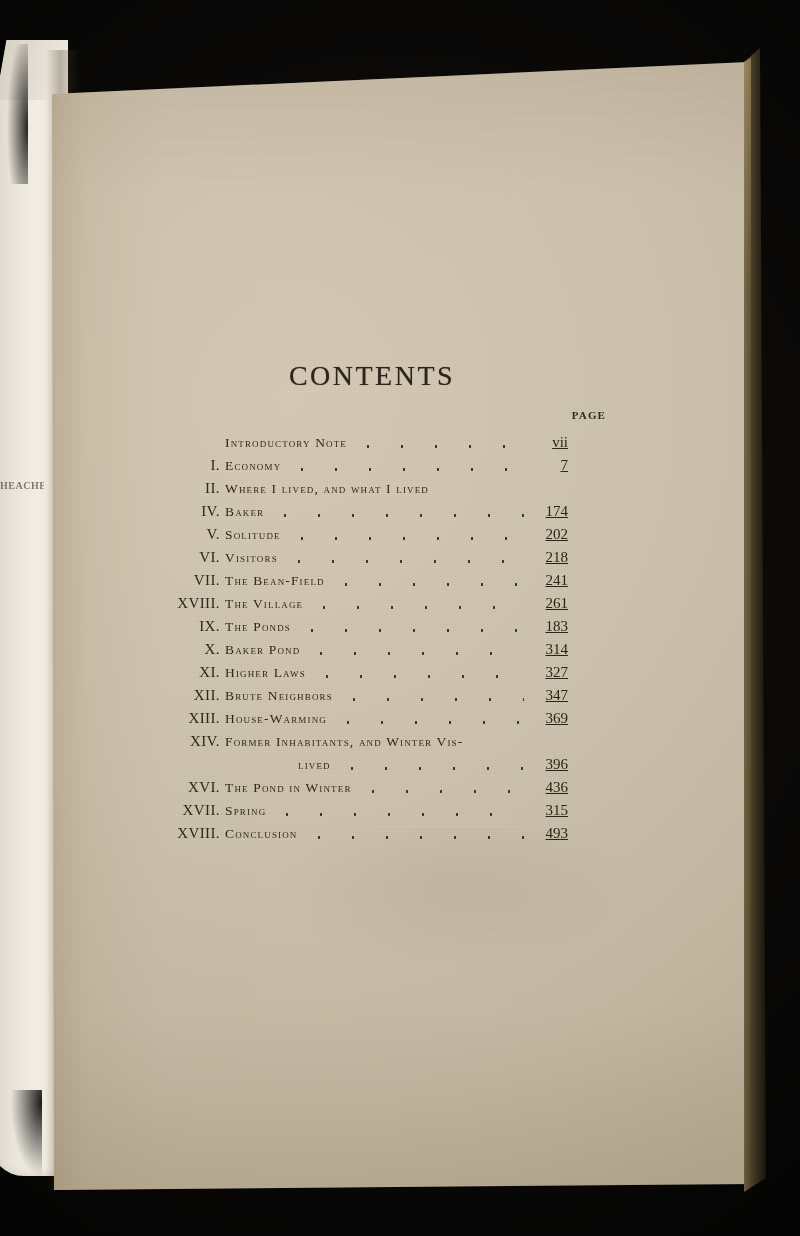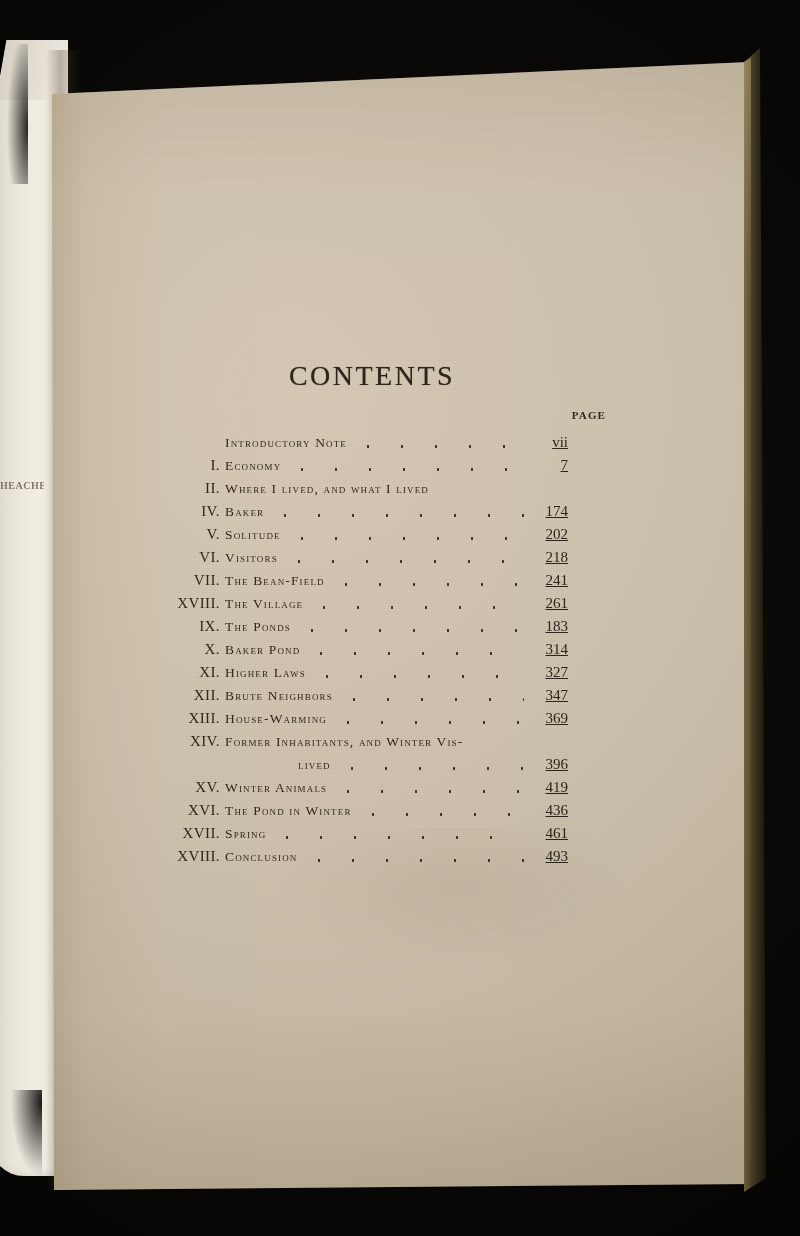--- a/index.html
+++ b/index.html
@@ -224,42 +224,34 @@
           </div>
           <div class="row cont">
             <span class="num"></span>
             <span class="ttl">lived</span>
             <span class="lead">
               <i></i>
             </span>
             <span class="pg">396</span>
           </div>
           <div class="row">
-            <span class="num">XV.</span>
-            <span class="ttl">Winter Animals</span>
-            <span class="lead">
-              <i></i>
-            </span>
-            <span class="pg">419</span>
-          </div>
-          <div class="row">
             <span class="num">XVI.</span>
             <span class="ttl">The Pond in Winter</span>
             <span class="lead">
               <i></i>
             </span>
             <span class="pg">436</span>
           </div>
           <div class="row">
             <span class="num">XVII.</span>
             <span class="ttl">Spring</span>
             <span class="lead">
               <i></i>
             </span>
-            <span class="pg">461</span>
+            <span class="pg">315</span>
           </div>
           <div class="row">
             <span class="num">XVIII.</span>
             <span class="ttl">Conclusion</span>
             <span class="lead">
               <i></i>
             </span>
             <span class="pg">493</span>
           </div>
         </div>

